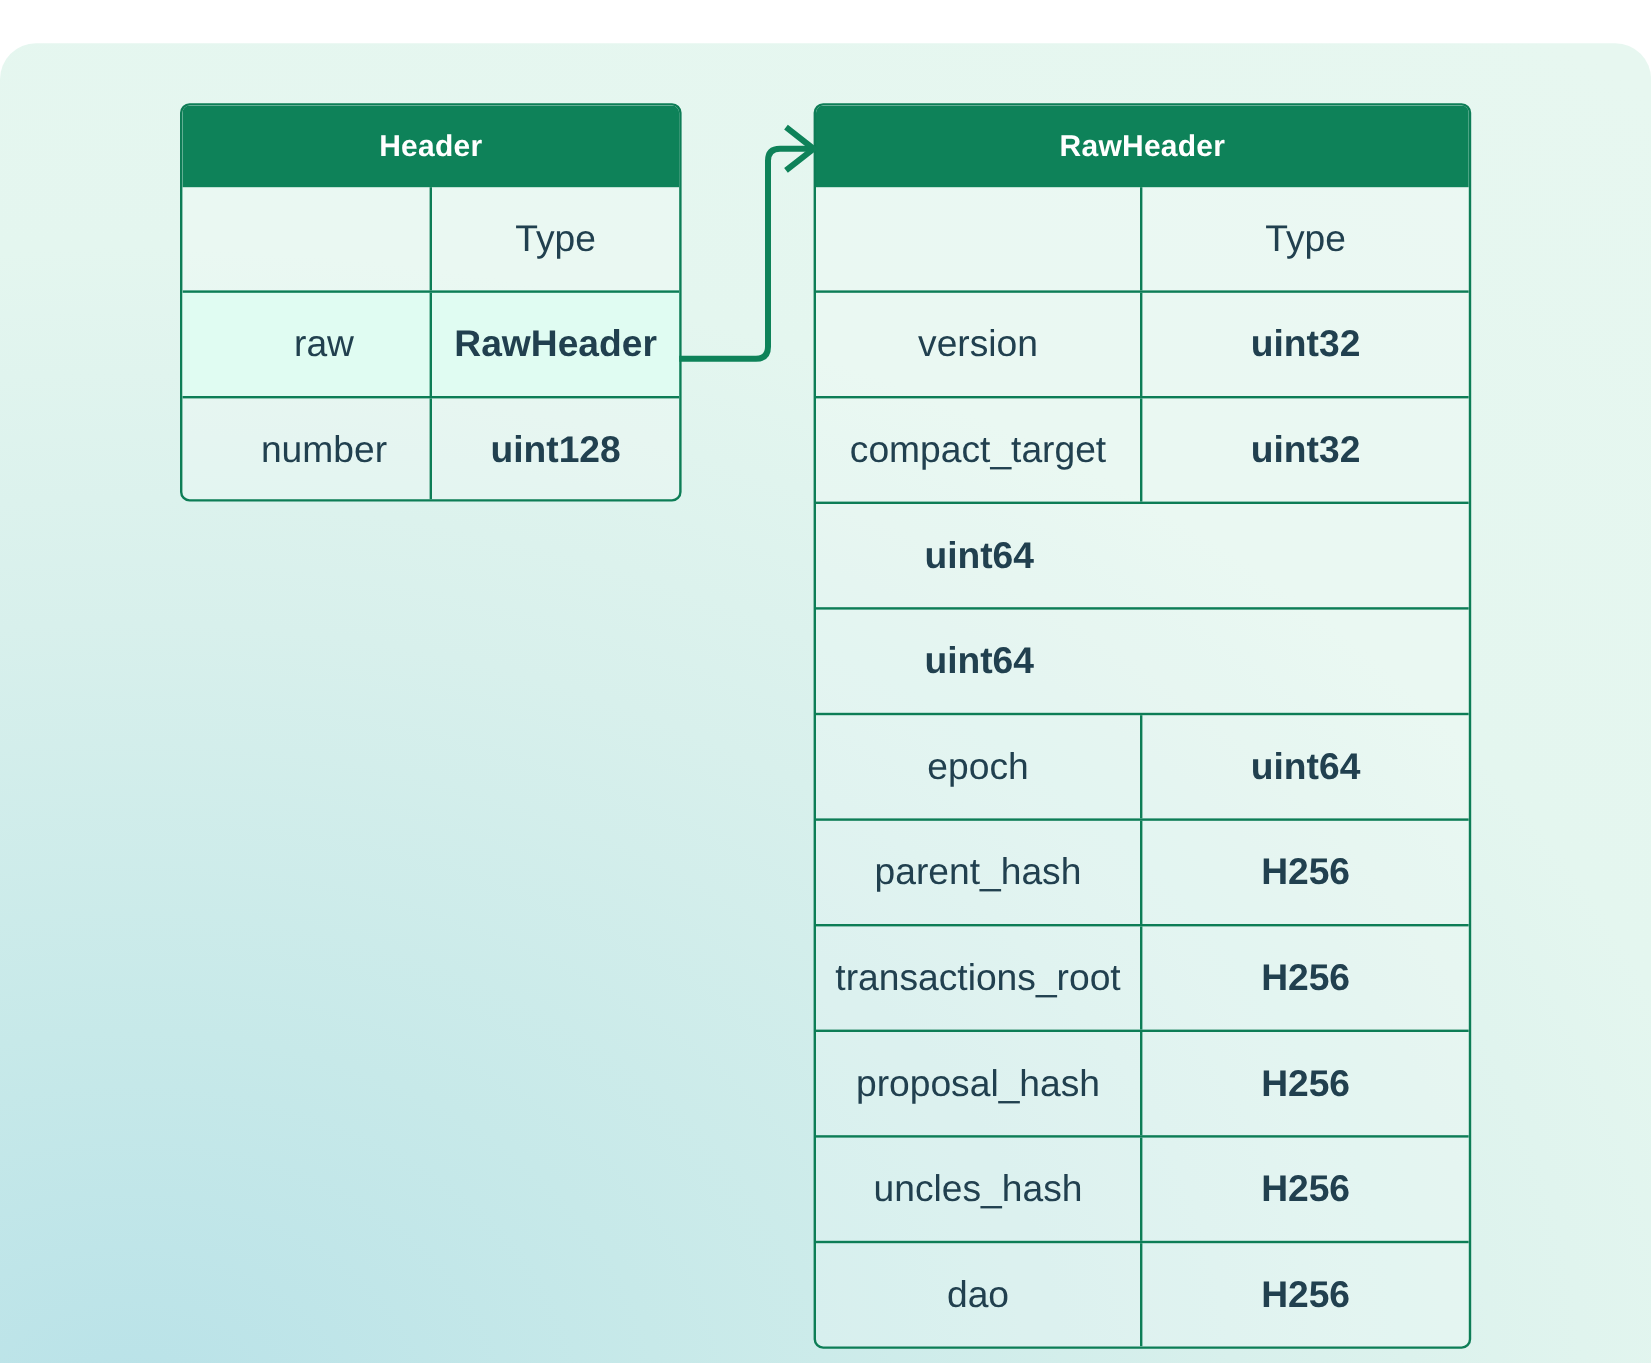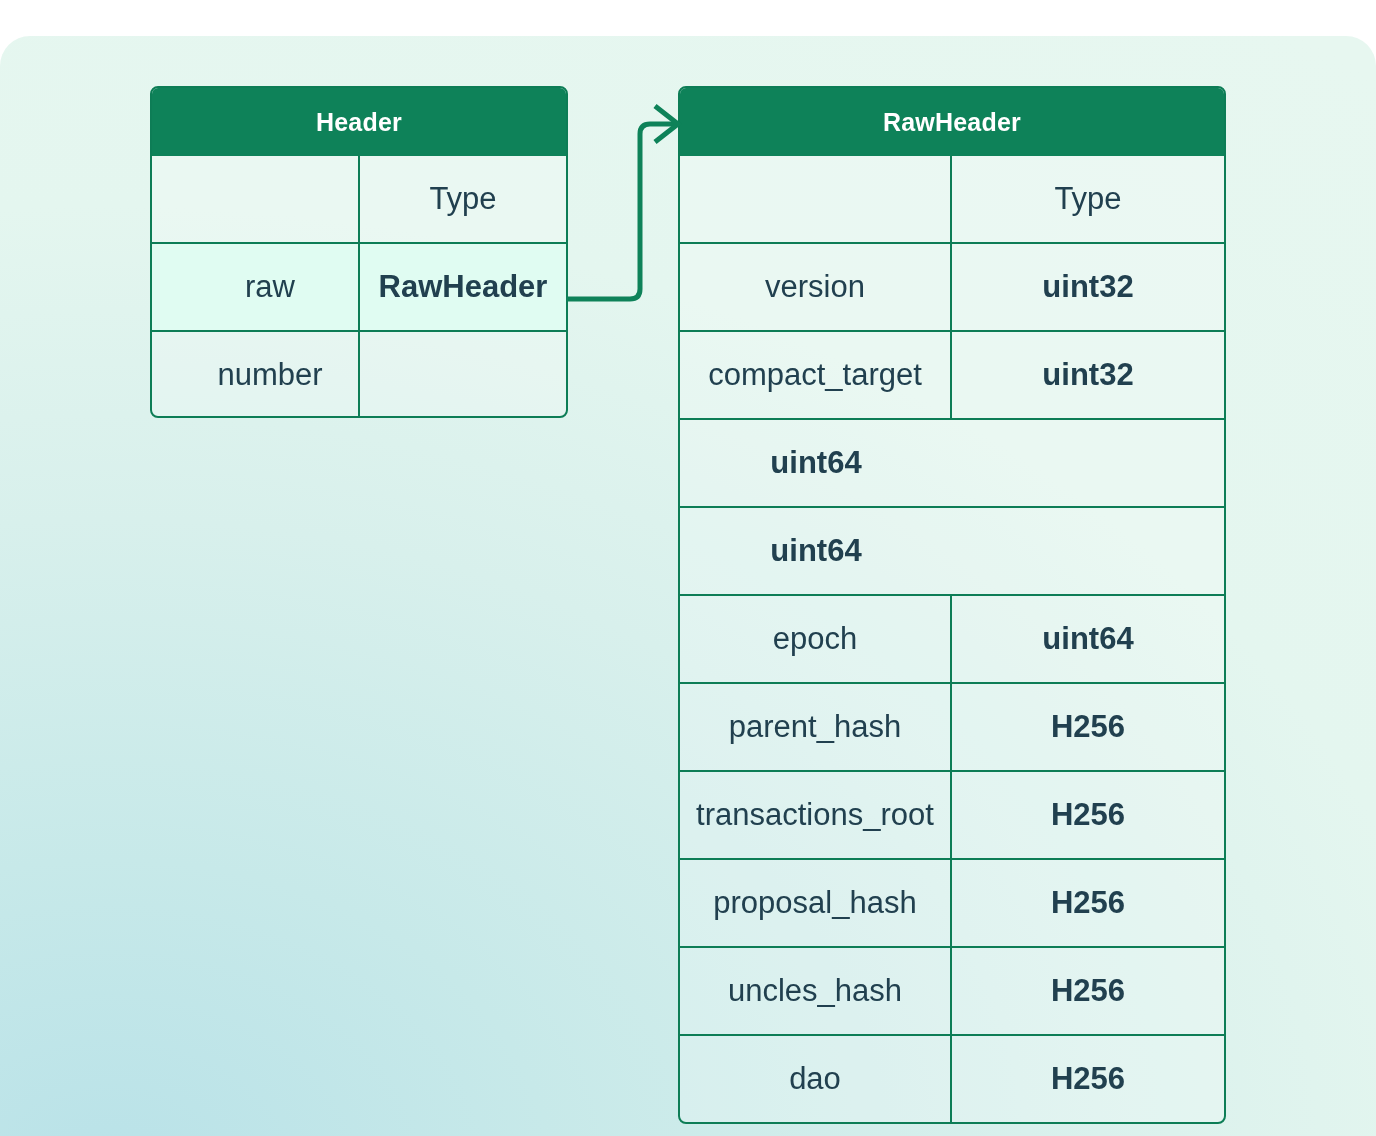--- a/index.html
+++ b/index.html
@@ -125,20 +125,21 @@
       <div class="cell type">Type</div>
     </div>
 
     <div class="erd-row highlight">
       <div class="cell name">raw</div>
       <div class="cell type">RawHeader</div>
     </div>
 
     <div class="erd-row">
       <div class="cell name">number</div>
+      <div class="cell type">uint128</div>
     </div>
   </div>
 
   <div class="erd-table" id="table-rawheader">
     <div class="erd-title">RawHeader</div>
 
     <div class="erd-row header-row first">
       <div class="cell name"></div>
       <div class="cell type">Type</div>
     </div>

